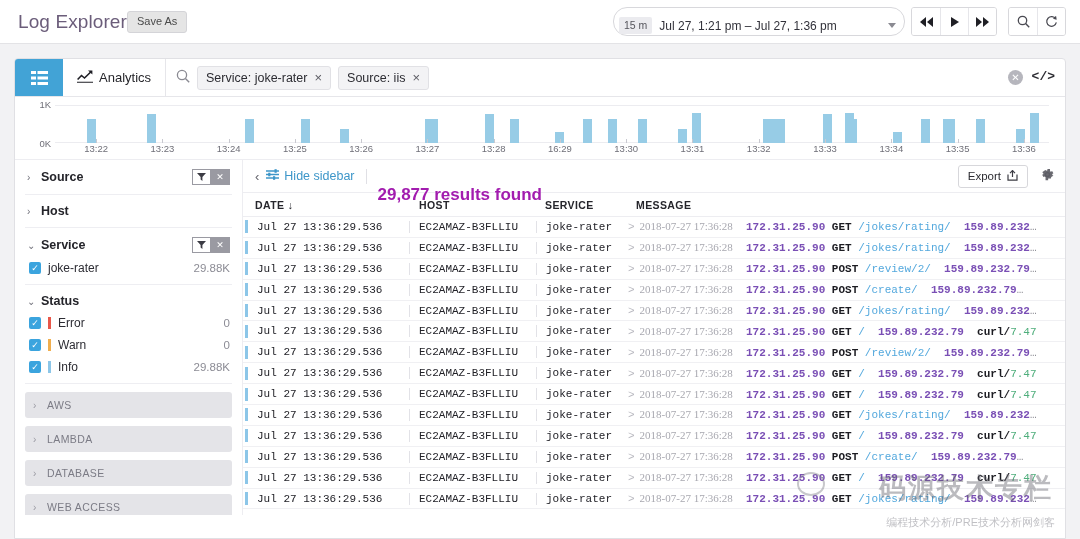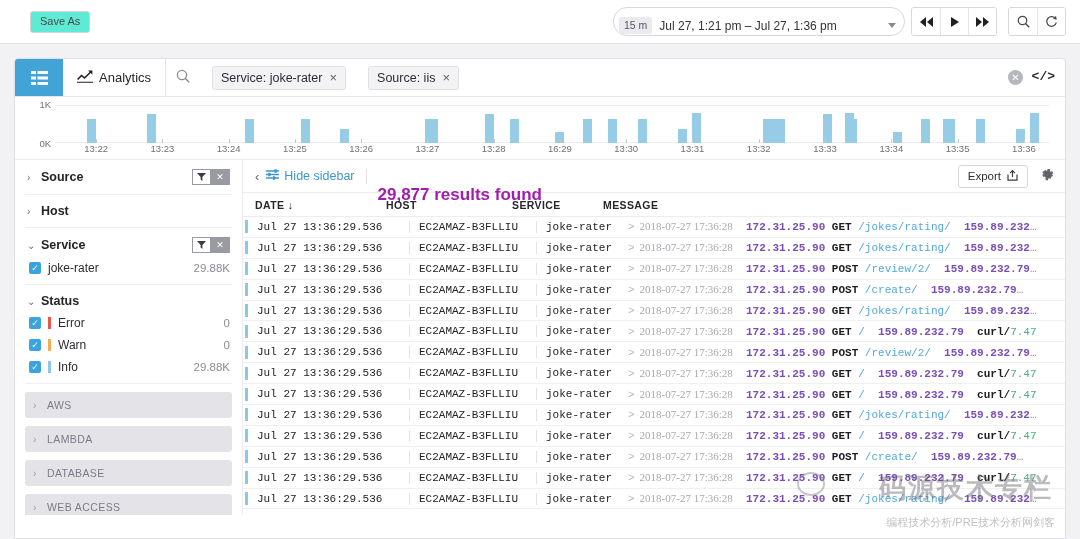--- a/index.html
+++ b/index.html
@@ -17,23 +17,23 @@
     border-bottom: 1px solid #e3e3e6;
     display: flex; align-items: center;
     padding: 0 14px;
     position: relative;
   }
   .app-title {
     font-size: 19px; color: #6b5d7a; font-weight: 400;
     letter-spacing: .1px; margin-left: 4px;
   }
   .save-as {
-    margin-left: 16px;
+    margin-left: 0;
     font-size: 11px; color: #4a4a4a;
-    background: #5eead4;
+    background: #e5e5e5;
     border: 1px solid #d4d4d8;
     border-radius: 3px;
     padding: 4px 9px 5px 9px;
     cursor: pointer;
     line-height: 1;
   }
   .topright {
     position: absolute; right: 14px; top: 7px;
     display: flex; align-items: center; gap: 6px;
   }
@@ -87,21 +87,21 @@
     cursor: pointer;
   }
   .list-icon { display: block; }
   .analytics-btn {
     display: flex; align-items: center; gap: 6px;
     padding: 0 14px; cursor: pointer;
     border-right: 1px solid #e6e6ea;
     font-size: 13px; color: #26262b;
   }
   .searchzone {
-    flex: 1; display: flex; align-items: center; gap: 22px;
+    flex: 1; display: flex; align-items: center; gap: 7px;
     padding: 0 10px; position: relative;
   }
   .chip {
     display: inline-flex; align-items: center; gap: 7px;
     background: #f3f3f5; border: 1px solid #e1e1e5;
     border-radius: 3px; padding: 4px 8px;
     font-size: 12.5px; color: #2c2c32;
   }
   .chip .x { color: #5c5c64; font-size: 13px; cursor: pointer; line-height: 1; }
   .clear-circle {
@@ -209,21 +209,21 @@
   .m-gt { color: #b9b9c0; margin-right: 5px; }
   .m-ts { color: #a8a8b0; font-family: Liberation Serif, serif; }
   .m-ip { color: #7a4fb5; font-weight: bold; }
   .m-verb { color: #1c1c22; font-weight: bold; }
   .m-path { color: #53a8dd; }
   .m-ua { color: #1c1c22; font-weight: bold; }
   .m-ver { color: #4fae7c; }
   .m-ell { color: #8b8b93; }
 
   
-  .h-date { width: 131px; }
+  .h-date { width: 164px; }
   .h-host { width: 126px; }
   .h-svc  { width: 91px; }
 
   
   .watermark {
     position: absolute; right: 4px; bottom: 2px;
     width: 300px; height: 82px;
     pointer-events: none; opacity: .42;
   }
   .wm-text {
@@ -238,20 +238,21 @@
   .wm-face {
     position: absolute; right: 236px; bottom: 40px;
     width: 28px; height: 24px; border-radius: 50%;
     border: 2px solid #7d7d86;
   }
 </style>
 </head>
 <body>
 
 <div class="appbar">
+  <div class="app-title">Log Explorer</div>
   <div class="save-as">Save As</div>
 
   <div class="topright">
     <div class="timerange">
       <span class="tr-badge">15 m</span>
       <span class="tr-text">Jul 27, 1:21 pm – Jul 27, 1:36 pm</span>
       <span class="caret-dn"></span>
     </div>
 
     <div class="btn-group">

